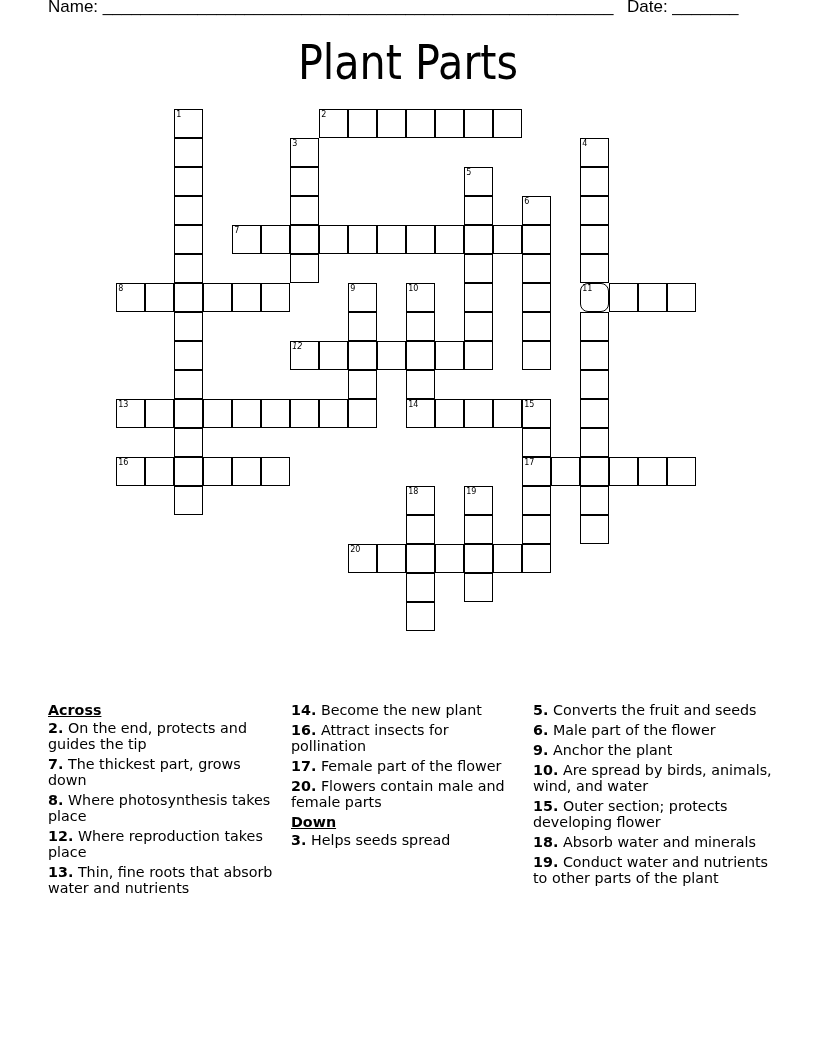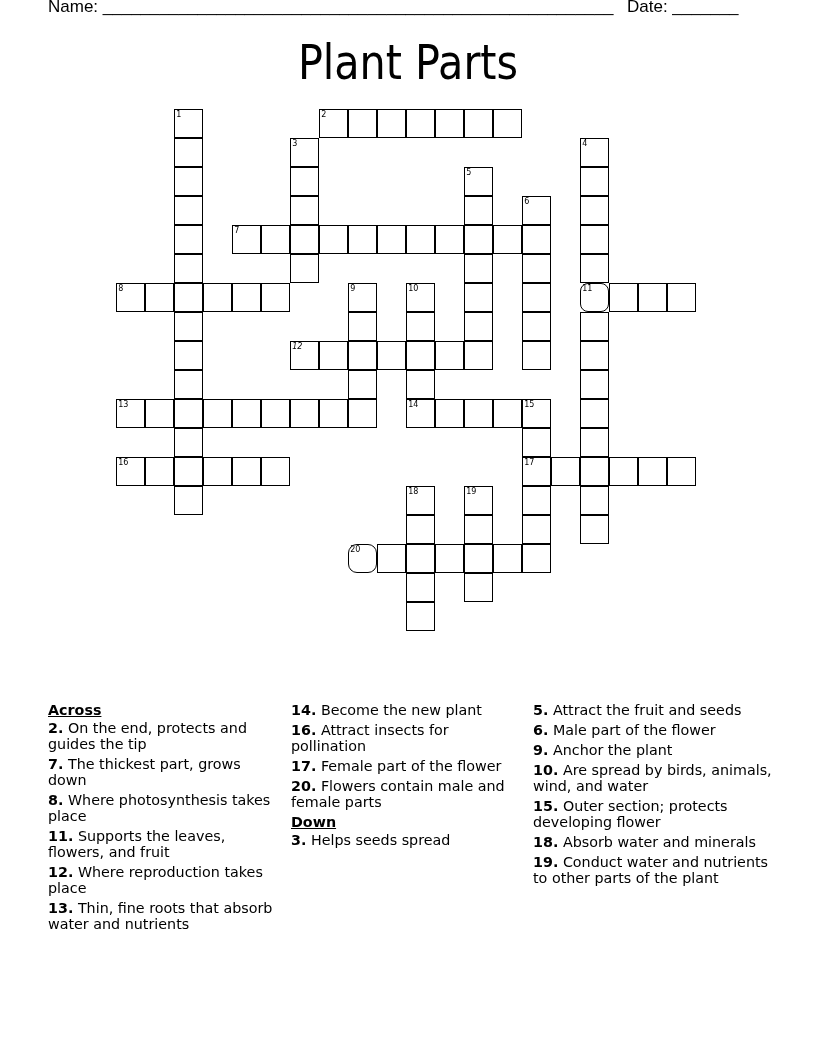--- a/index.html
+++ b/index.html
@@ -177,48 +177,47 @@
     <div class="cell" style="left: 407px; top: 516px;"></div>
     <div class="cell" style="left: 407px; top: 545px;"></div>
     <div class="cell" style="left: 407px; top: 574px;"></div>
     <div class="cell" style="left: 407px; top: 603px;"></div>
     <div class="cell" style="left: 465px; top: 487px;">
       <span class="num">19</span>
     </div>
     <div class="cell" style="left: 465px; top: 516px;"></div>
     <div class="cell" style="left: 465px; top: 545px;"></div>
     <div class="cell" style="left: 465px; top: 574px;"></div>
-    <div class="cell" style="left: 349px; top: 545px; border-radius: 9px;">
+    <div class="cell" style="left: 349px; top: 545px;">
       <span class="num">20</span>
     </div>
     <div class="cell" style="left: 378px; top: 545px;"></div>
     <div class="cell" style="left: 436px; top: 545px;"></div>
     <div class="cell" style="left: 494px; top: 545px;"></div>
   </div>
 
 <div class="clues col1">
   <div class="heading">Across</div>
   <div class="clue"><b>2.</b> <span>On the end, protects and guides the tip</span></div>
   <div class="clue"><b>7.</b> <span>The thickest part, grows down</span></div>
   <div class="clue"><b>8.</b> <span>Where photosynthesis takes place</span></div>
-  <div class="clue"><b>11.</b> <span>Supports the leaves, flowers, and fruit</span></div>
   <div class="clue"><b>12.</b> <span>Where reproduction takes place</span></div>
   <div class="clue"><b>13.</b> <span>Thin, fine roots that absorb water and nutrients</span></div>
 </div>
 
 <div class="clues col2">
   <div class="clue"><b>14.</b> <span>Become the new plant</span></div>
   <div class="clue"><b>16.</b> <span>Attract insects for pollination</span></div>
   <div class="clue"><b>17.</b> <span>Female part of the flower</span></div>
   <div class="clue"><b>20.</b> <span>Flowers contain male and female parts</span></div>
   <div class="heading">Down</div>
   <div class="clue"><b>3.</b> <span>Helps seeds spread</span></div>
 </div>
 
 <div class="clues col3">
-  <div class="clue"><b>5.</b> <span>Attract the fruit and seeds</span></div>
+  <div class="clue"><b>5.</b> <span>Converts the fruit and seeds</span></div>
   <div class="clue"><b>6.</b> <span>Male part of the flower</span></div>
   <div class="clue"><b>9.</b> <span>Anchor the plant</span></div>
   <div class="clue"><b>10.</b> <span>Are spread by birds, animals, wind, and water</span></div>
   <div class="clue"><b>15.</b> <span>Outer section; protects developing flower</span></div>
   <div class="clue"><b>18.</b> <span>Absorb water and minerals</span></div>
   <div class="clue"><b>19.</b> <span>Conduct water and nutrients to other parts of the plant</span></div>
 </div>
 
 </body></html>

